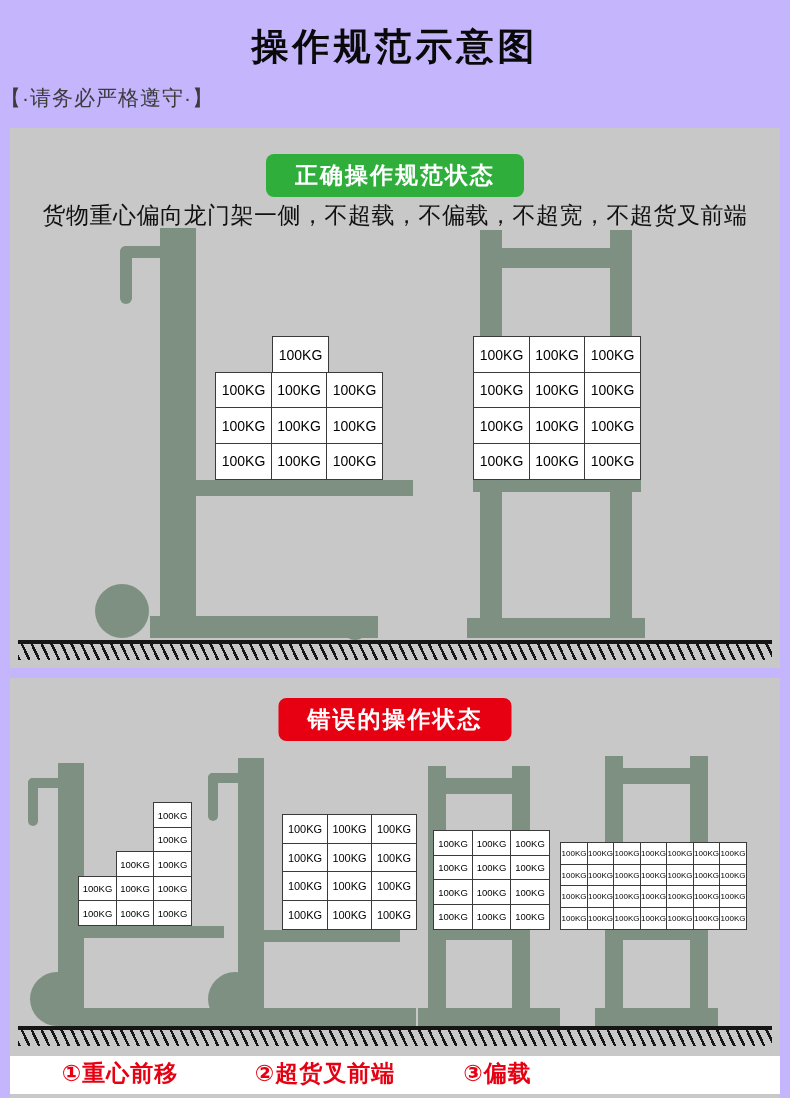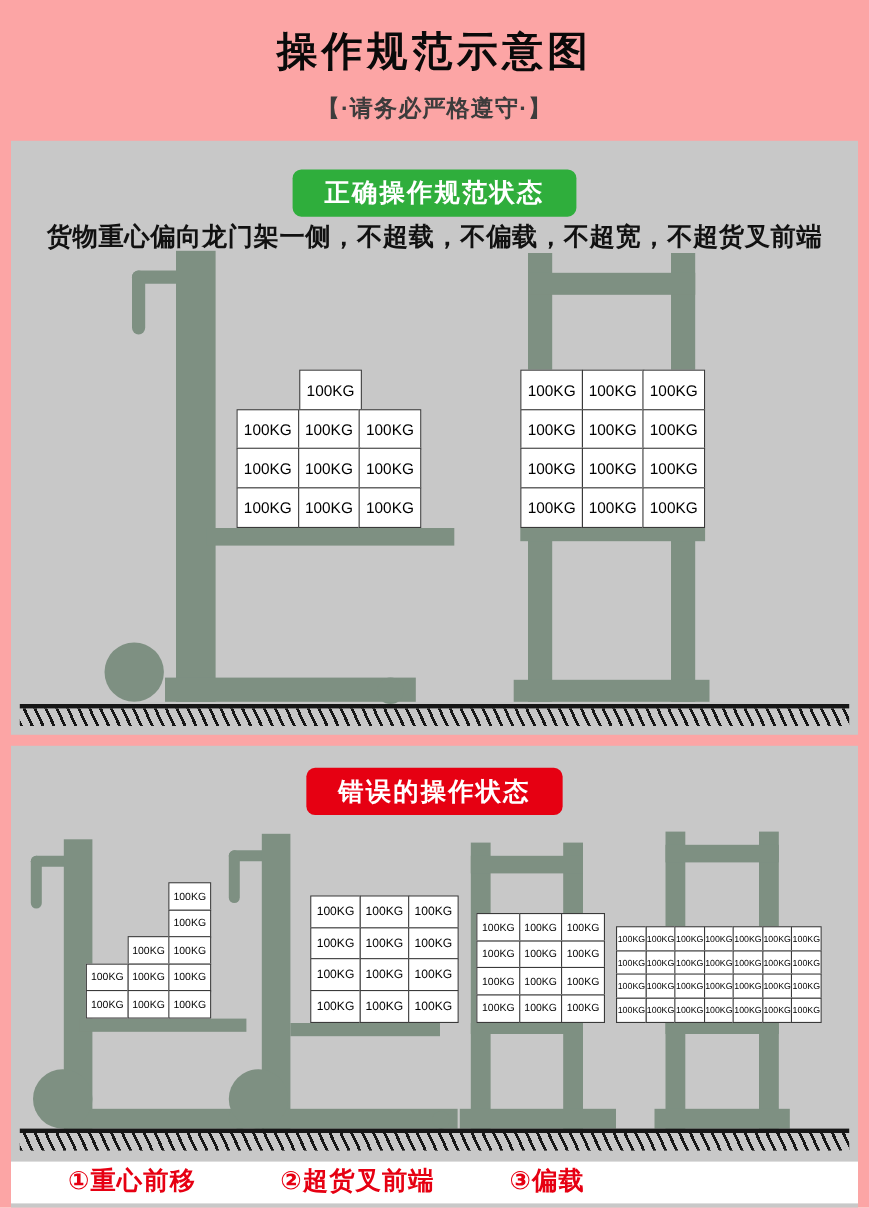--- a/index.html
+++ b/index.html
@@ -1,36 +1,36 @@
 <!DOCTYPE html>
 <html><head>
 <meta charset="utf-8">
 <style>
   *{margin:0;padding:0;box-sizing:border-box}
   html,body{background:#ffffff}
   body{width:790px;font-family:"Liberation Sans","DejaVu Sans",sans-serif}
-  .page{position:relative;width:790px;height:1098px;background:#fca5a5;overflow:hidden}
+  .page{position:relative;width:790px;height:1098px;background:#c4b5fd;overflow:hidden}
 
   .title{position:absolute;top:22px;left:0;width:100%;text-align:center;
          font-size:37px;font-weight:bold;color:#0a0a0a;letter-spacing:4px}
-  .subtitle{position:absolute;top:84px;left:0;width:100%;text-align:center;
-            font-size:21px;font-weight:700;color:#3c3c3c;letter-spacing:1px}
+  .subtitle{position:absolute;top:84px;left:0;width:100%;
+            font-size:21px;font-weight:400;color:#3c3c3c;letter-spacing:1px}
 
   .panel{position:absolute;left:10px;width:770px;background:#c8c8c8}
   .panel-correct{top:128px;height:540px}
   .panel-wrong{top:678px;height:435px}
 
   .banner{position:absolute;left:50%;transform:translateX(-50%);color:#fff;
           font-size:23px;font-weight:bold;padding:6px 29px;border-radius:8px;
           letter-spacing:2px;white-space:nowrap;z-index:5}
   .banner-green{top:26px;background:#2fae3c}
   .banner-red{top:20px;background:#e60012}
 
   .desc{position:absolute;top:72px;left:0;width:100%;text-align:center;
-        font-size:23px;font-weight:700;color:#111;letter-spacing:.5px}
+        font-size:23px;font-weight:400;color:#111;letter-spacing:.5px}
 
   .figure{position:absolute}
   .part{position:absolute;background:#7e9082;z-index:1}
   .rounded{border-radius:6px}
   .wheel{border-radius:50%}
 
   .ground{position:absolute;left:8px;right:8px;height:20px;border-top:4px solid #161616;
           background:repeating-linear-gradient(65deg,#161616 0 2.5px,transparent 2.5px 9px);z-index:4}
   .panel-correct .ground{top:512px}
   .panel-wrong .ground{top:348px}

